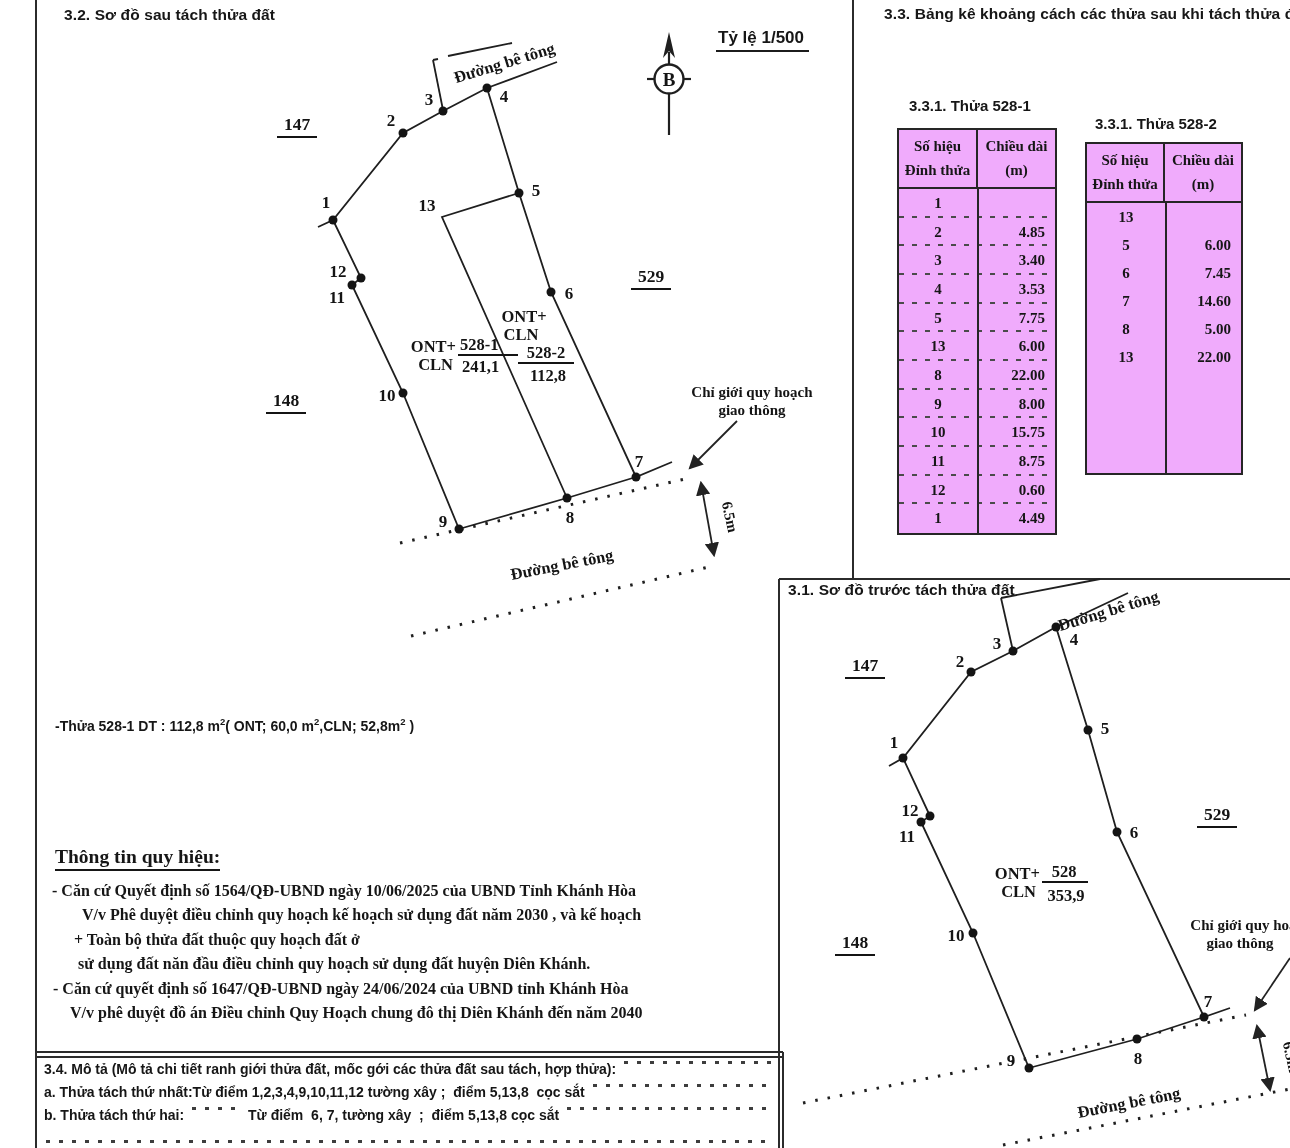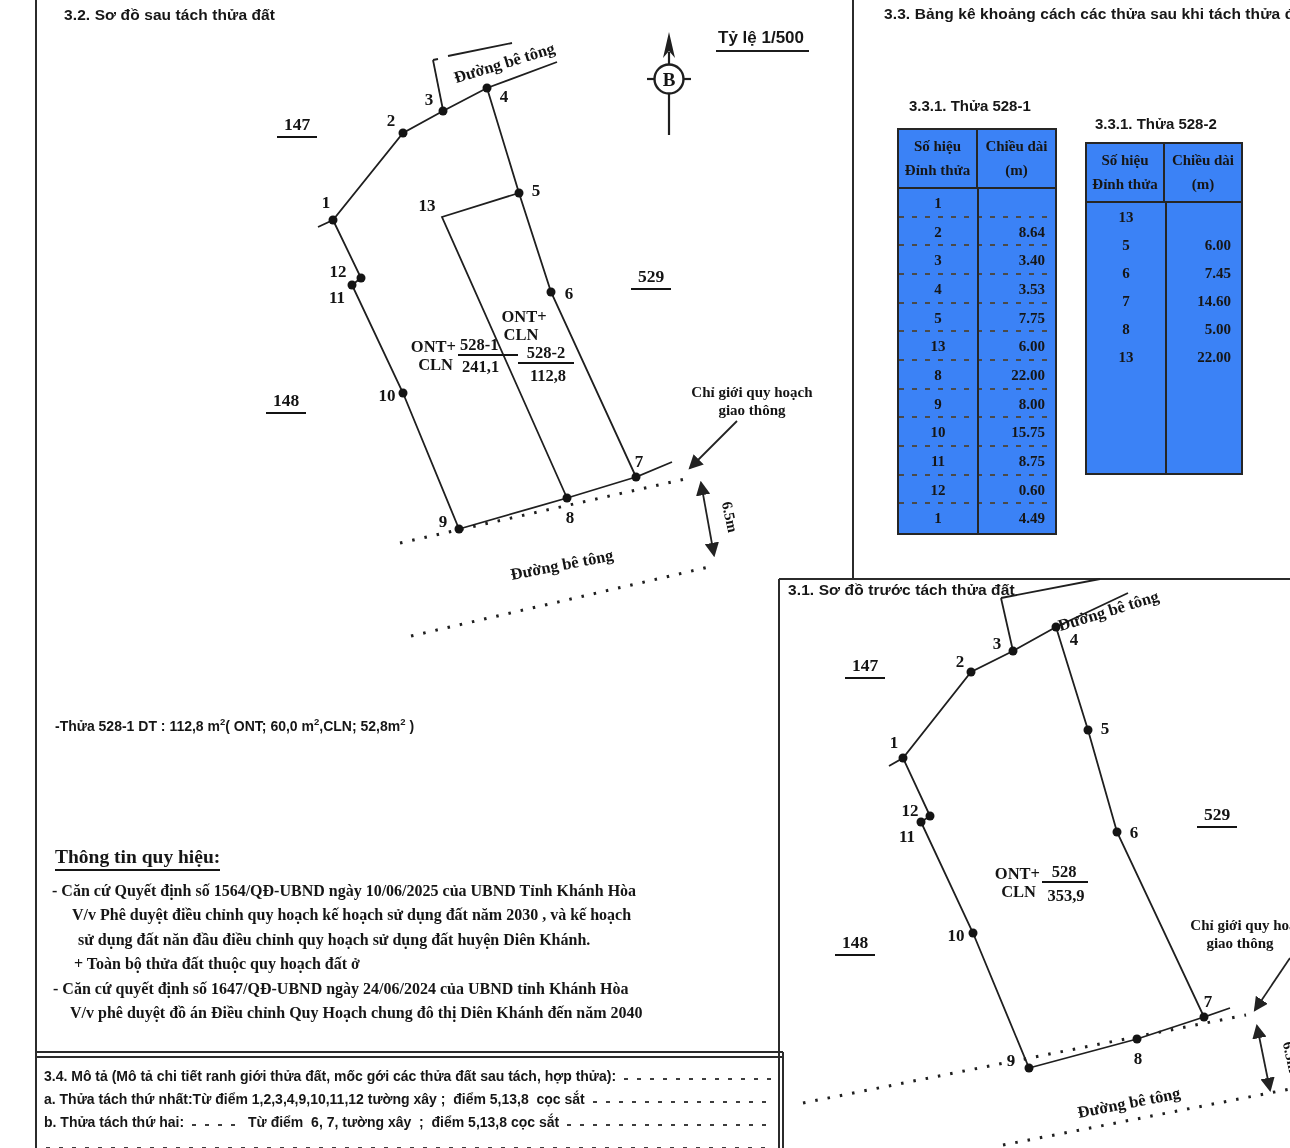--- a/index.html
+++ b/index.html
@@ -6,21 +6,21 @@
   .page { position:relative; width:1290px; height:1148px; background:#ffffff;
           overflow:hidden; color:#161616; font-family:"Liberation Serif", serif; }
   .abs { position:absolute; }
   .h-sec { font:bold 15.5px "Liberation Sans", sans-serif; white-space:nowrap; letter-spacing:.1px; }
   .scalebox { font:bold 17px "Liberation Sans", sans-serif; border-bottom:2.5px solid #1c1c1c;
               padding:0 5px 2px 2px; white-space:nowrap; }
   .ttitle { font:bold 15px "Liberation Sans", sans-serif; white-space:nowrap; }
 
   
   .stable { position:absolute; border:2px solid #262626; box-sizing:border-box;
-            display:flex; flex-direction:column; font:bold 15px "Liberation Serif", serif; background:#3b82f6; }
+            display:flex; flex-direction:column; font:bold 15px "Liberation Serif", serif; background:#f0abfc; }
   .thead { display:flex; border-bottom:2px solid #262626; flex:0 0 57px; }
   .hc { flex:1; text-align:center; padding-top:4px; line-height:24px; white-space:nowrap; overflow:visible; }
   .hc.first { border-right:2px solid #262626; }
   .trow { display:flex; flex:1 1 auto; min-height:0; }
   .t2 .trow { flex:0 0 28px; }
   .t2 .trow.fill { flex:1 1 auto; }
   .trow.dash { background:repeating-linear-gradient(90deg,#4a4a4a 0 5px,transparent 5px 13px) left bottom/100% 2px no-repeat; }
   .tc1 { flex:0 0 78px; display:flex; align-items:center; justify-content:center;
          border-right:2px solid #262626; }
   .tc2 { flex:1; display:flex; align-items:center; justify-content:flex-end; padding-right:10px; }
@@ -28,21 +28,21 @@
   
   .note { font:bold 14px "Liberation Sans", sans-serif; white-space:nowrap; }
   .note .sup { font-size:9.5px; vertical-align:6px; }
   .plan { width:720px; font:bold 16px "Liberation Serif", serif; }
   .plan-h { display:inline-block; font:bold 19.5px "Liberation Serif", serif;
             border-bottom:2.5px solid #161616; padding-bottom:1px; margin-left:5px; }
   .plan-l { line-height:24.4px; white-space:nowrap; }
 
   
   .desc { font:bold 14px "Liberation Sans", sans-serif; }
-  .drow { display:flex; align-items:flex-end; height:23px; }
+  .drow { display:flex; height:23px; }
   .drow .txt { white-space:pre; }
   .dots { flex:1 1 auto; height:2.5px; margin:0 4px 4px 8px;
           background:repeating-linear-gradient(90deg,#3d3d3d 0 4px,transparent 4px 13px); }
   .dots.fixed { flex:0 0 52px; }
   .dots.full { margin-top:10px; margin-left:2px; }
 
   
   svg text { fill:#141414; }
   .pn  { font:bold 17px "Liberation Serif", serif; }
   .nb  { font:bold 17.5px "Liberation Serif", serif; }
@@ -236,21 +236,21 @@
     <div class="thead">
       <div class="hc first"><span>Số hiệu</span><br><span>Đỉnh thửa</span></div>
       <div class="hc"><span>Chiều dài</span><br><span>(m)</span></div>
     </div>
     <div class="trow dash">
         <div class="tc1">1</div>
         <div class="tc2"></div>
       </div>
     <div class="trow dash">
         <div class="tc1">2</div>
-        <div class="tc2">8.64</div>
+        <div class="tc2">4.85</div>
       </div>
     <div class="trow dash">
         <div class="tc1">3</div>
         <div class="tc2">3.40</div>
       </div>
     <div class="trow dash">
         <div class="tc1">4</div>
         <div class="tc2">3.53</div>
       </div>
     <div class="trow dash">
@@ -323,23 +323,23 @@
       </div>
   </div>
 
   <div class="abs note" style="left:55px;top:716px">
     <span>-Thửa 528-1 DT : 112,8 m</span><span class="sup">2</span><span>( ONT; 60,0 m</span><span class="sup">2</span><span>,CLN; 52,8m</span><span class="sup">2</span><span> )</span>
   </div>
 
   <div class="abs plan" style="left:50px;top:846px">
     <div class="plan-h">Thông tin quy hiệu:</div>
     <div class="plan-l" style="margin:8px 0 0 2px">- Căn cứ Quyết định số 1564/QĐ-UBND ngày 10/06/2025 của UBND Tỉnh Khánh Hòa</div>
-    <div class="plan-l" style="margin-left:22px">V/v Phê duyệt điều chỉnh quy hoạch kế hoạch sử dụng đất năm 2030 , và kế hoạch</div>
+    <div class="plan-l" style="margin-left:32px">V/v Phê duyệt điều chỉnh quy hoạch kế hoạch sử dụng đất năm 2030 , và kế hoạch</div>
+    <div class="plan-l" style="margin-left:24px">+ Toàn bộ thửa đất thuộc quy hoạch đất ở</div>
     <div class="plan-l" style="margin-left:28px">sử dụng đất năn đầu điều chỉnh quy hoạch  sử dụng đất huyện Diên Khánh.</div>
-    <div class="plan-l" style="margin-left:24px">+ Toàn bộ thửa đất thuộc quy hoạch đất ở</div>
     <div class="plan-l" style="margin-left:3px">- Căn cứ quyết định số 1647/QĐ-UBND ngày 24/06/2024 của UBND tỉnh Khánh Hòa</div>
     <div class="plan-l" style="margin-left:20px">V/v phê duyệt đồ án Điều chỉnh Quy Hoạch chung đô thị Diên Khánh đến năm 2040</div>
   </div>
 
   <div class="abs desc" style="left:44px;top:1061px;width:734px">
     <div class="drow">
       <span class="txt">3.4. Mô tả (Mô tả chi tiết ranh giới thửa đất, mốc gới các thửa đất sau tách, hợp thửa):</span>
         <span class="dots"></span>
     </div>
     <div class="drow">

